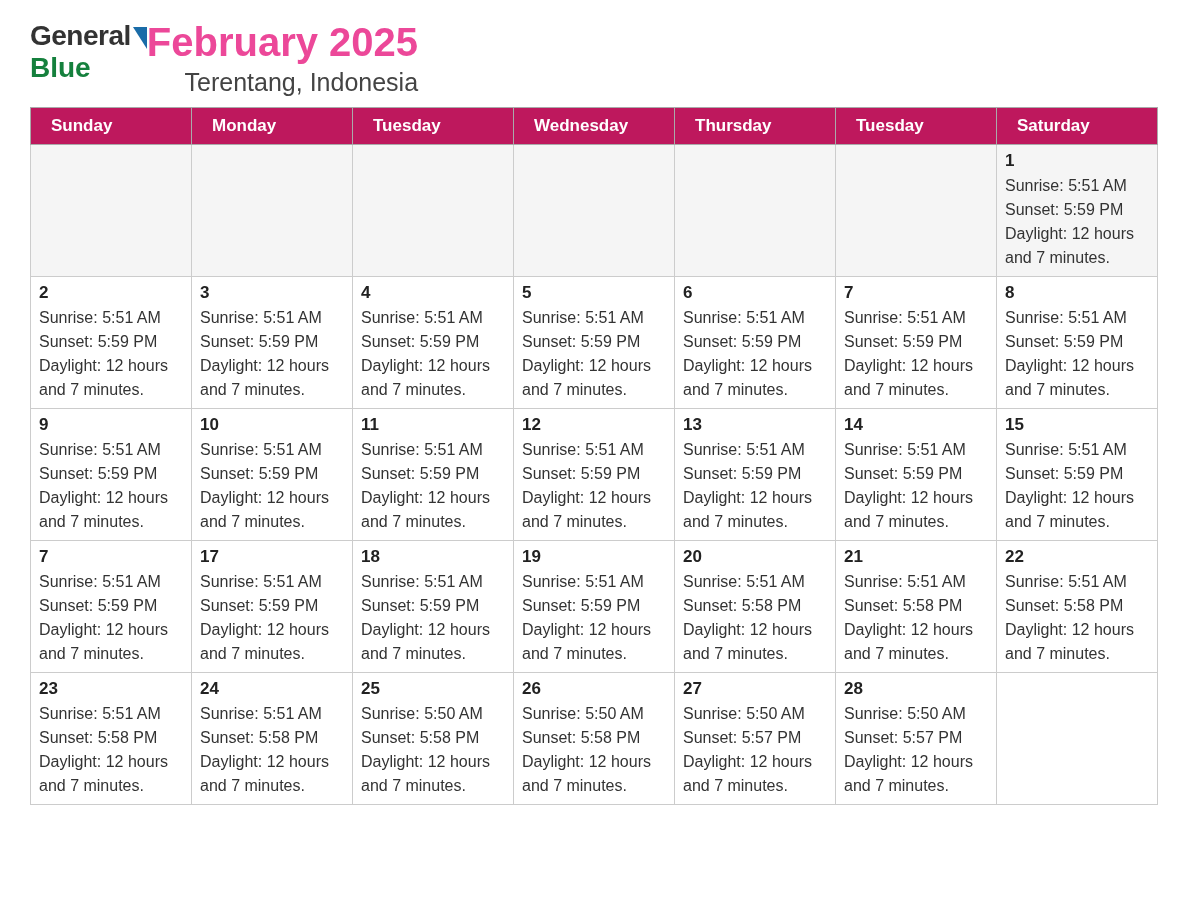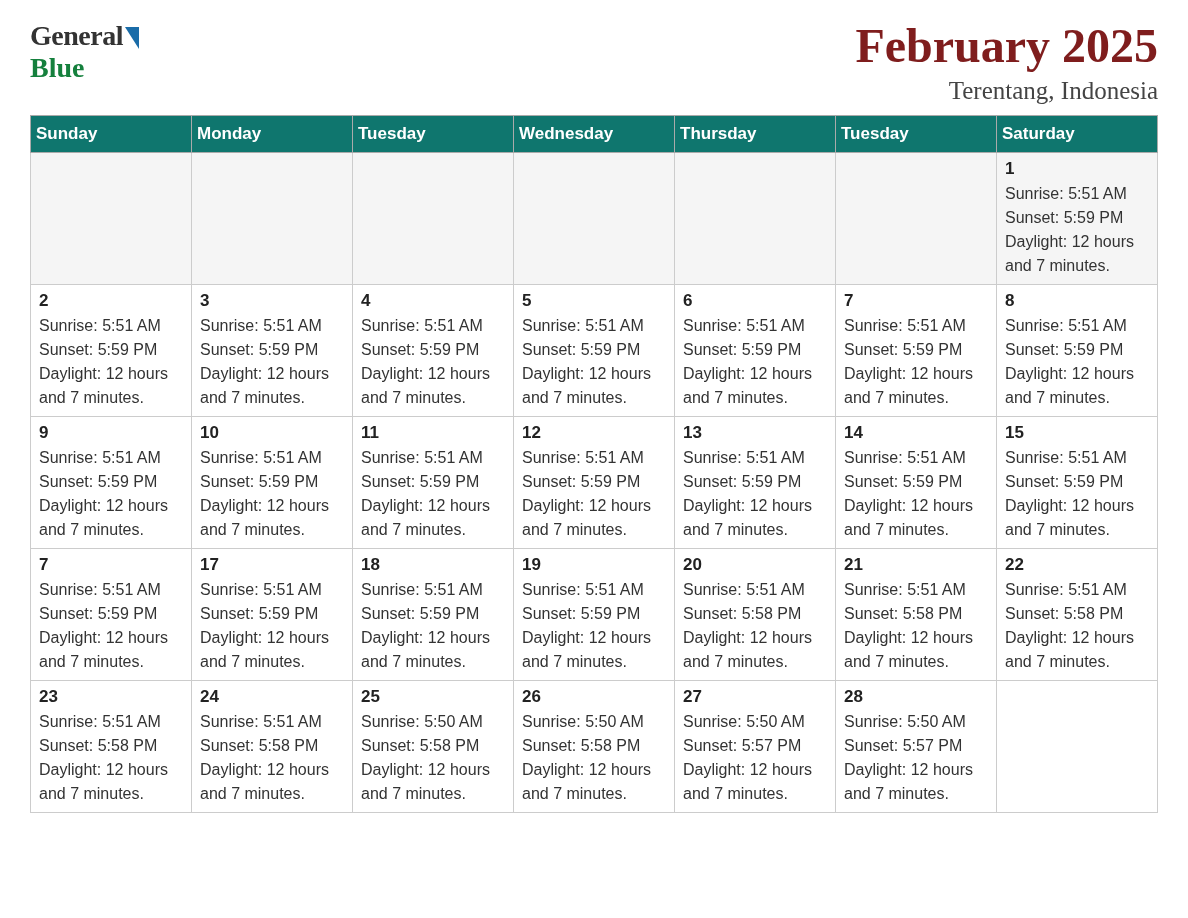--- a/index.html
+++ b/index.html
@@ -5,24 +5,23 @@
     * { box-sizing: border-box; margin: 0; padding: 0; }
     body {
       font-family: Arial, sans-serif;
       background: #fff;
       padding: 20px 30px;
       width: 1188px;
       min-height: 918px;
     }
     .header {
       display: flex;
-      justify-content: space-between;
+      justify-content: flex-start;
       align-items: flex-start;
       margin-bottom: 10px;
-      font-family: Liberation Serif, serif;
     }
     .logo {
       display: flex;
       flex-direction: column;
       align-items: flex-start;
     }
     .logo-top {
       display: flex;
       align-items: center;
     }
@@ -43,41 +42,41 @@
     }
     .logo-blue {
       font-size: 28px;
       font-weight: bold;
       color: #15803d;
     }
     .title-section {
       text-align: right;
     }
     .month-title {
-      font-size: 48px;
-      font-weight: bold;
-      color: #7f1d1d;
+      font-size: 40px;
+      font-weight: bold;
+      color: #ec4899;
       line-height: 1.1;
     }
     .location {
       font-size: 25px;
       color: #444;
       margin-top: 4px;
     }
     .calendar {
       width: 100%;
       border-collapse: collapse;
       border: 1px solid #aaa;
     }
     .calendar th {
-      background-color: #0f766e;
+      background-color: #be185d;
       color: #fff;
       font-size: 17px;
       font-weight: bold;
-      padding: 8px 5px;
+      padding: 8px 20px;
       text-align: left;
       border: 1px solid #aaa;
     }
     .calendar td {
       vertical-align: top;
       border: 1px solid #ccc;
       padding: 6px 8px;
       width: calc(100% / 7);
       min-height: 110px;
       height: 110px;

